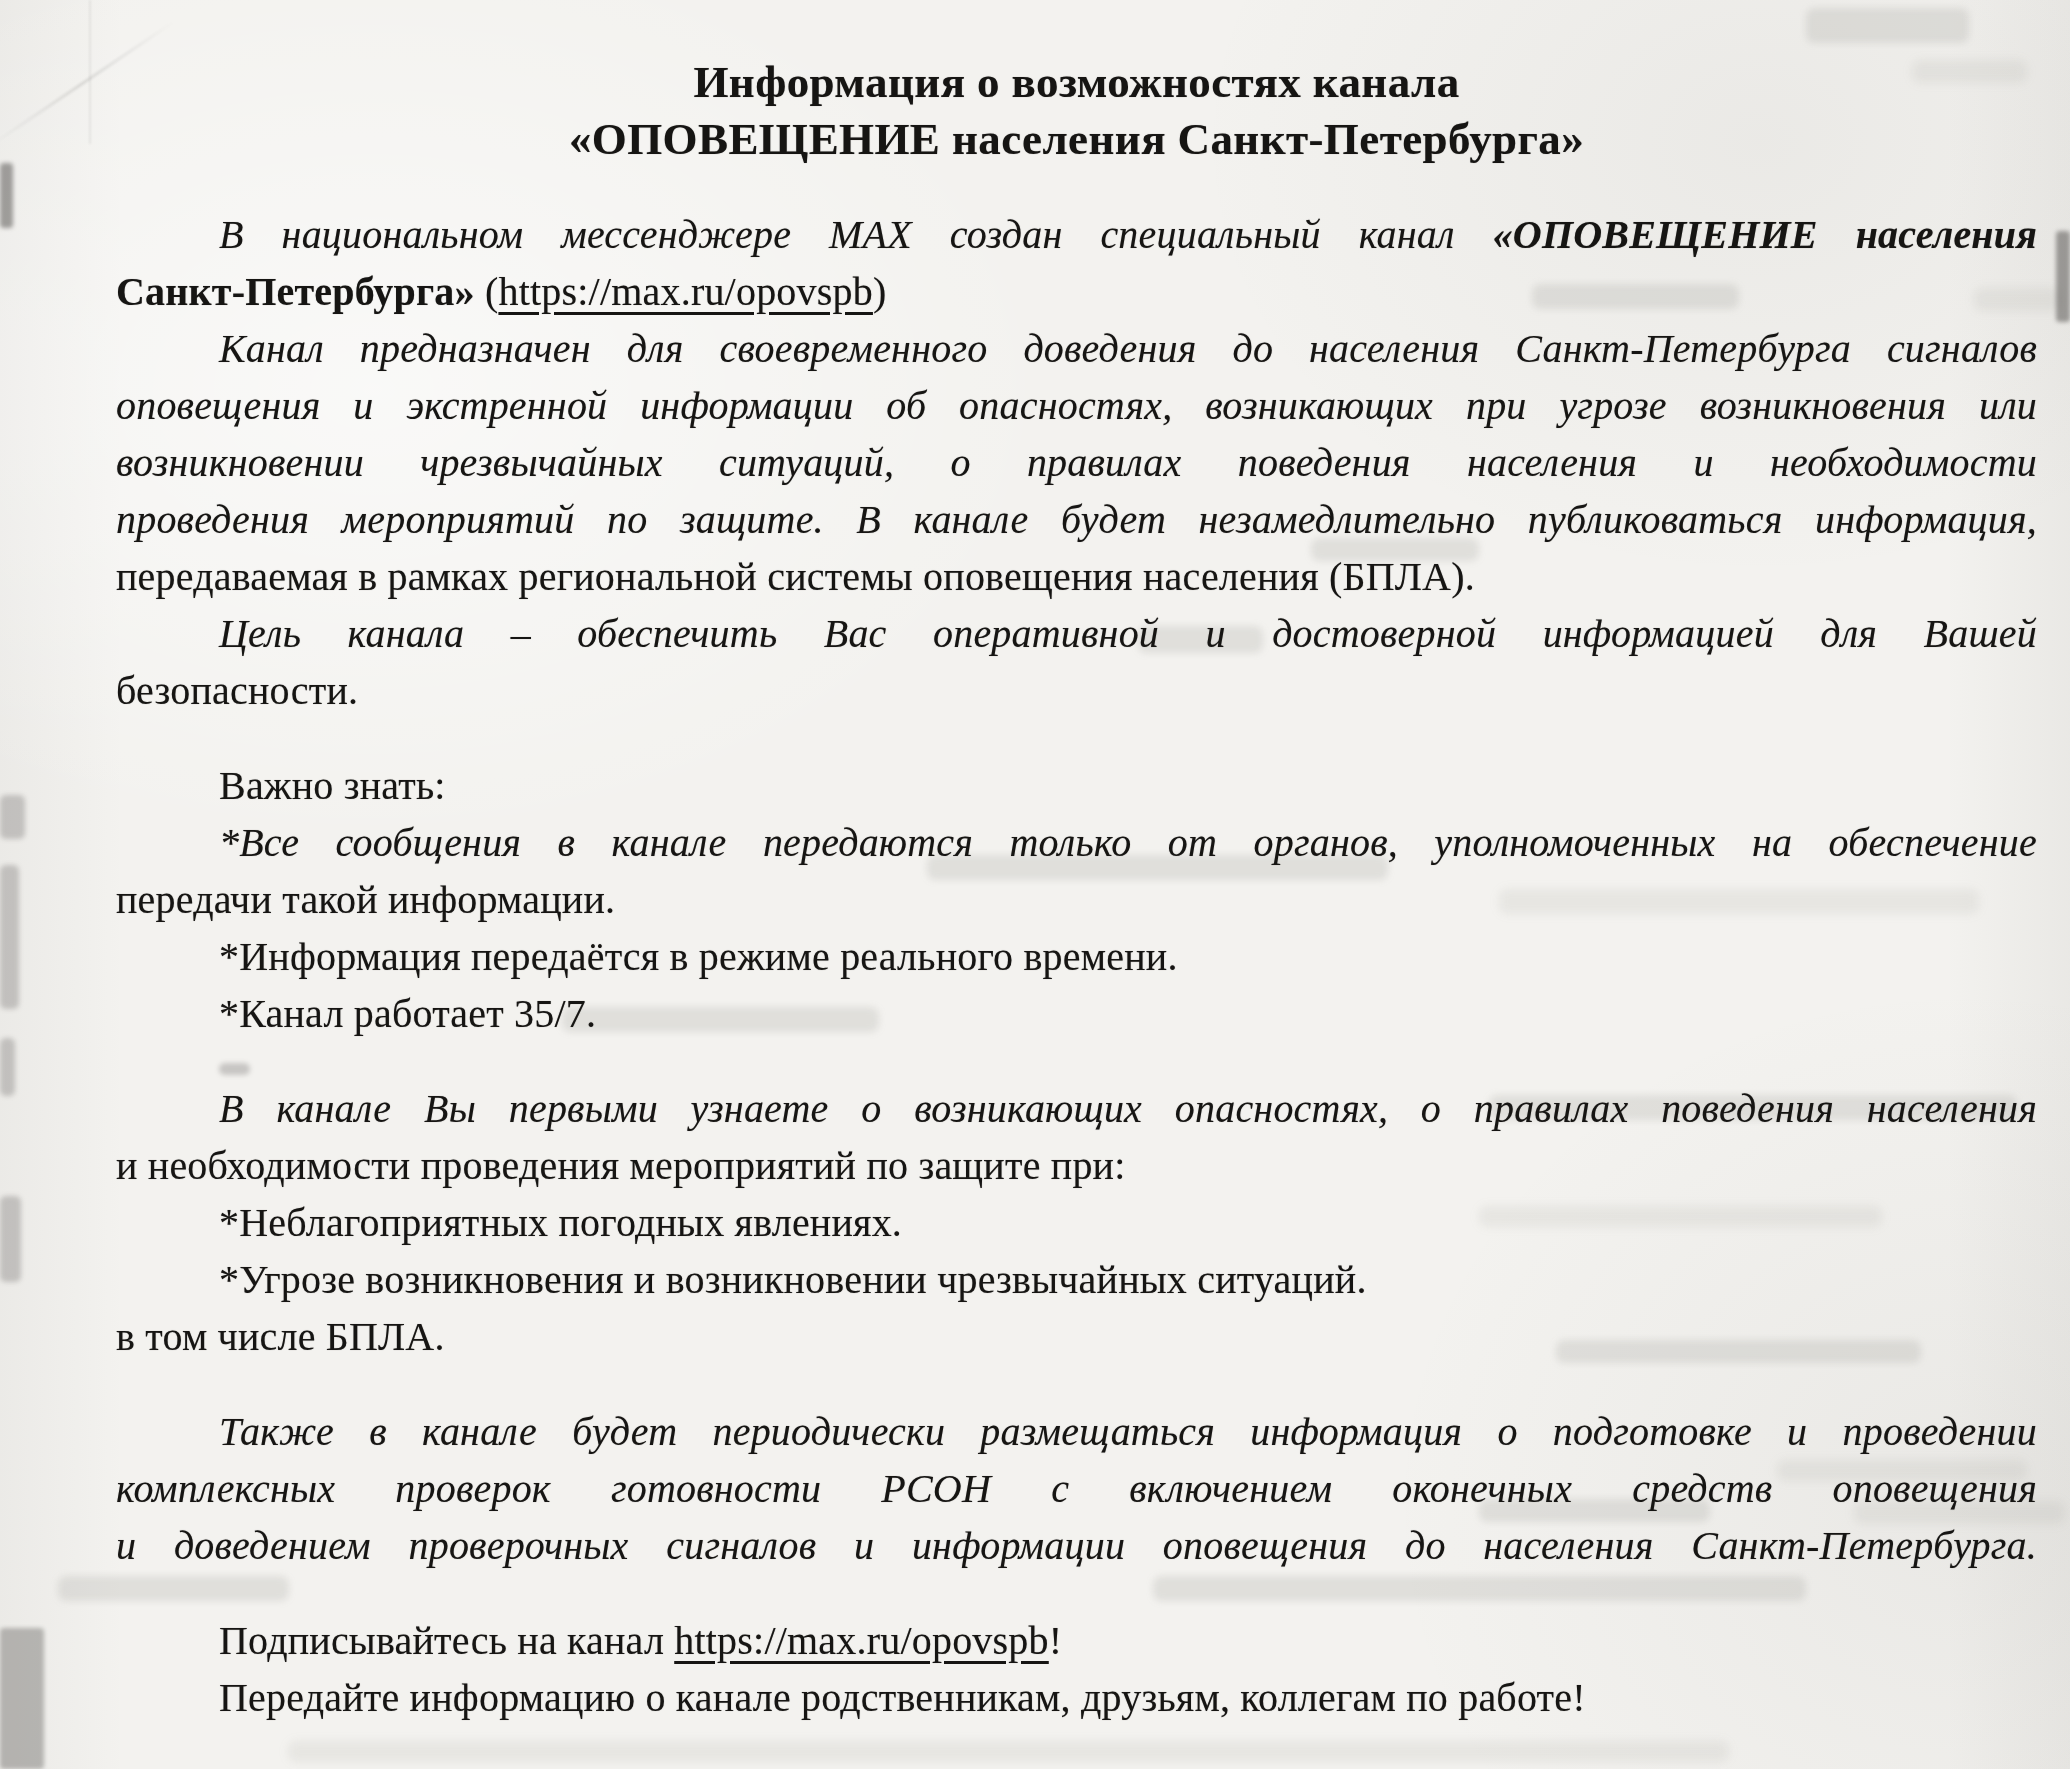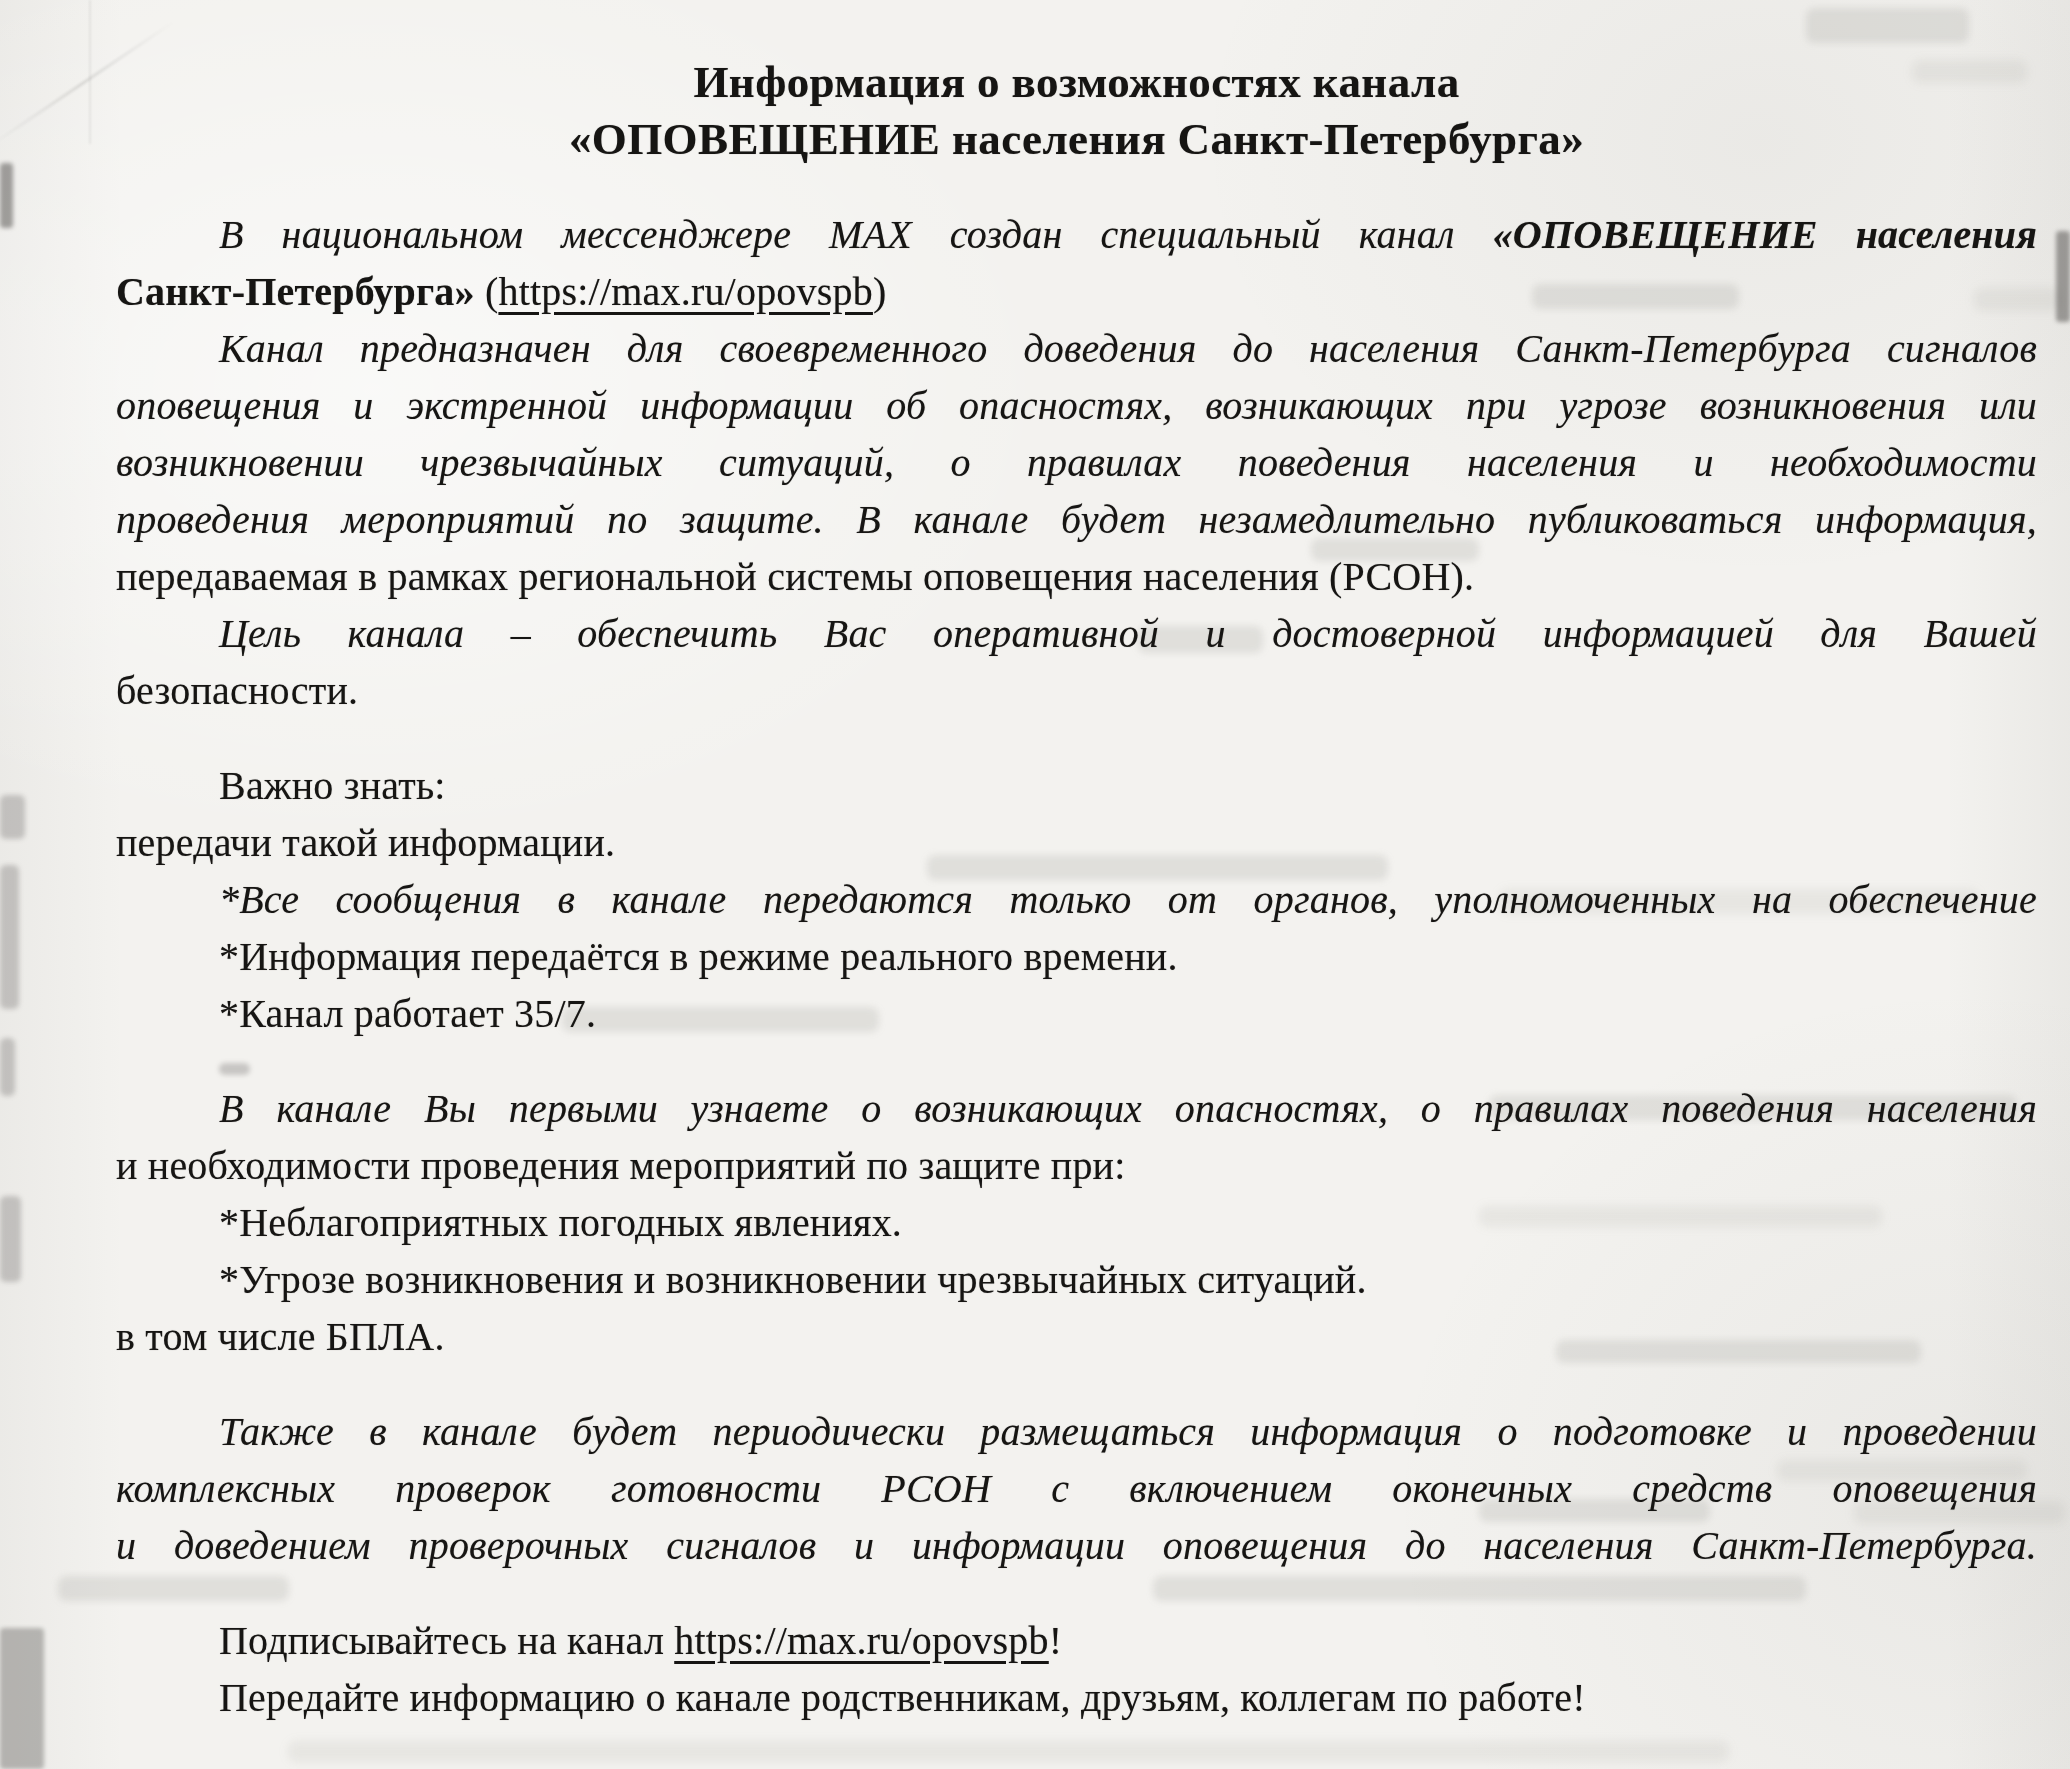--- a/index.html
+++ b/index.html
@@ -97,30 +97,30 @@
       </div>
       <div class="para gap">
         <div class="line justify indent"><span>В национальном мессенджере MAX создан специальный канал </span><span class="b">«ОПОВЕЩЕНИЕ населения</span></div>
         <div class="line left"><span class="b">Санкт-Петербурга»</span><span> (</span><span class="u">https://max.ru/opovspb</span><span>)</span></div>
       </div>
       <div class="para">
         <div class="line justify indent"><span>Канал предназначен для своевременного доведения до населения Санкт-Петербурга сигналов</span></div>
         <div class="line justify"><span>оповещения и экстренной информации об опасностях, возникающих при угрозе возникновения или</span></div>
         <div class="line justify"><span>возникновении чрезвычайных ситуаций, о правилах поведения населения и необходимости</span></div>
         <div class="line justify"><span>проведения мероприятий по защите. В канале будет незамедлительно публиковаться информация,</span></div>
-        <div class="line left"><span>передаваемая в рамках региональной системы оповещения населения (РСОН).</span></div>
+        <div class="line left"><span>передаваемая в рамках региональной системы оповещения населения (БПЛА).</span></div>
       </div>
       <div class="para">
         <div class="line justify indent"><span>Цель канала – обеспечить Вас оперативной и достоверной информацией для Вашей</span></div>
         <div class="line left"><span>безопасности.</span></div>
       </div>
       <div class="para gap">
         <div class="line left indent"><span>Важно знать:</span></div>
+        <div class="line justify indent"><span>*Все сообщения в канале передаются только от органов, уполномоченных на обеспечение</span></div>
         <div class="line left"><span>передачи такой информации.</span></div>
-        <div class="line justify indent"><span>*Все сообщения в канале передаются только от органов, уполномоченных на обеспечение</span></div>
         <div class="line left indent"><span>*Информация передаётся в режиме реального времени.</span></div>
         <div class="line left indent"><span>*Канал работает 35/7.</span></div>
       </div>
       <div class="para gap">
         <div class="line justify indent"><span>В канале Вы первыми узнаете о возникающих опасностях, о правилах поведения населения</span></div>
         <div class="line left"><span>и необходимости проведения мероприятий по защите при:</span></div>
         <div class="line left indent"><span>*Неблагоприятных погодных явлениях.</span></div>
         <div class="line left indent"><span>*Угрозе возникновения и возникновении чрезвычайных ситуаций.</span></div>
         <div class="line left"><span>в том числе БПЛА.</span></div>
       </div>

